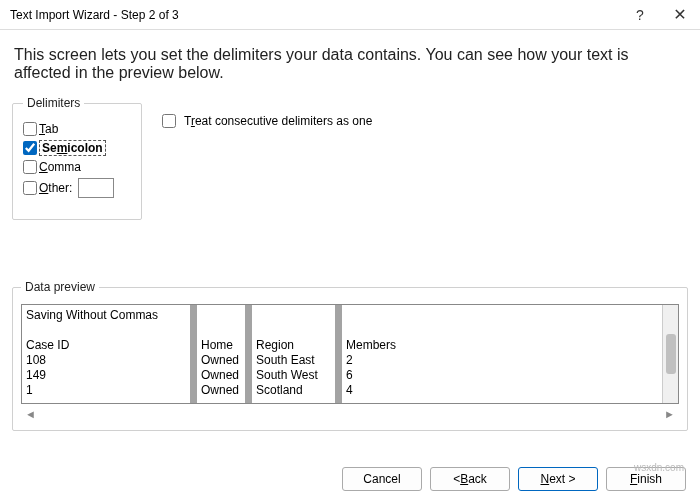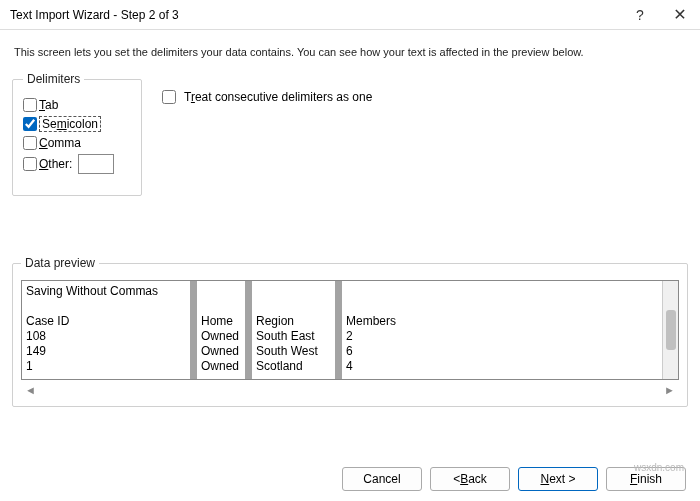--- a/index.html
+++ b/index.html
@@ -5,31 +5,31 @@
   * { box-sizing: border-box; font-family: "Segoe UI", Arial, sans-serif; }
   body { margin: 0; background: #fff; width: 700px; height: 501px; overflow: hidden; font-size: 12px; color: #000; }
 
   .titlebar { display: flex; align-items: center; height: 30px; border-bottom: 1px solid #ddd; padding-left: 10px; }
   .titlebar .title { font-size: 12px; }
   .titlebar .spacer { flex: 1; }
   .titlebar .tbtn { width: 40px; height: 30px; display: flex; align-items: center; justify-content: center; font-size: 14px; color: #333; }
   .titlebar .tbtn.close { font-size: 16px; }
 
   .content { padding: 10px 12px; }
-  .instr { margin: 6px 2px 14px 2px; font-size: 11px; color: #222; }
+  .instr { margin: 6px 2px 14px 2px; font-size: 16px; color: #222; }
 
   fieldset { border: 1px solid #d0d0d0; border-radius: 2px; margin: 0; }
   legend { font-size: 12px; padding: 0 4px; color: #222; }
 
   .row1 { display: flex; gap: 20px; align-items: flex-start; }
   .delim-box { width: 130px; padding: 8px 10px 17px 10px; }
   .delim-box label { display: flex; align-items: center; gap: 2px; margin: 4px 0; font-size: 12px; }
   .delim-box input[type=checkbox] { width: 14px; height: 14px; margin: 0; accent-color: #0067c0; }
   .other-input { width: 36px; height: 20px; border: 1px solid #888; margin-left: 4px; }
-  .sel { border: 1px dashed #555; padding: 0 2px; }
+  .sel { border: 1px dashed #555; padding: 0 2px; font-weight: bold; }
 
   .right-opts { padding-top: 18px; }
   .right-opts .optrow { display: flex; gap: 8px; margin-bottom: 18px; }
   .right-opts input[type=checkbox] { width: 14px; height: 14px; margin: 0; }
   .qual-select { width: 90px; height: 22px; border: 1px solid #888; background: #fff; display: flex; align-items: center; justify-content: space-between; padding: 0 6px; font-size: 12px; }
   .chev { font-size: 10px; color: #555; }
 
   .preview-wrap { margin-top: 60px; }
   .preview-box { padding: 10px 8px 8px 8px; position: relative; }
   .preview-area { border: 1px solid #888; background: #fff; height: 100px; overflow: hidden; position: relative; font-family: "Courier New", monospace; font-size: 12px; line-height: 15px; }

